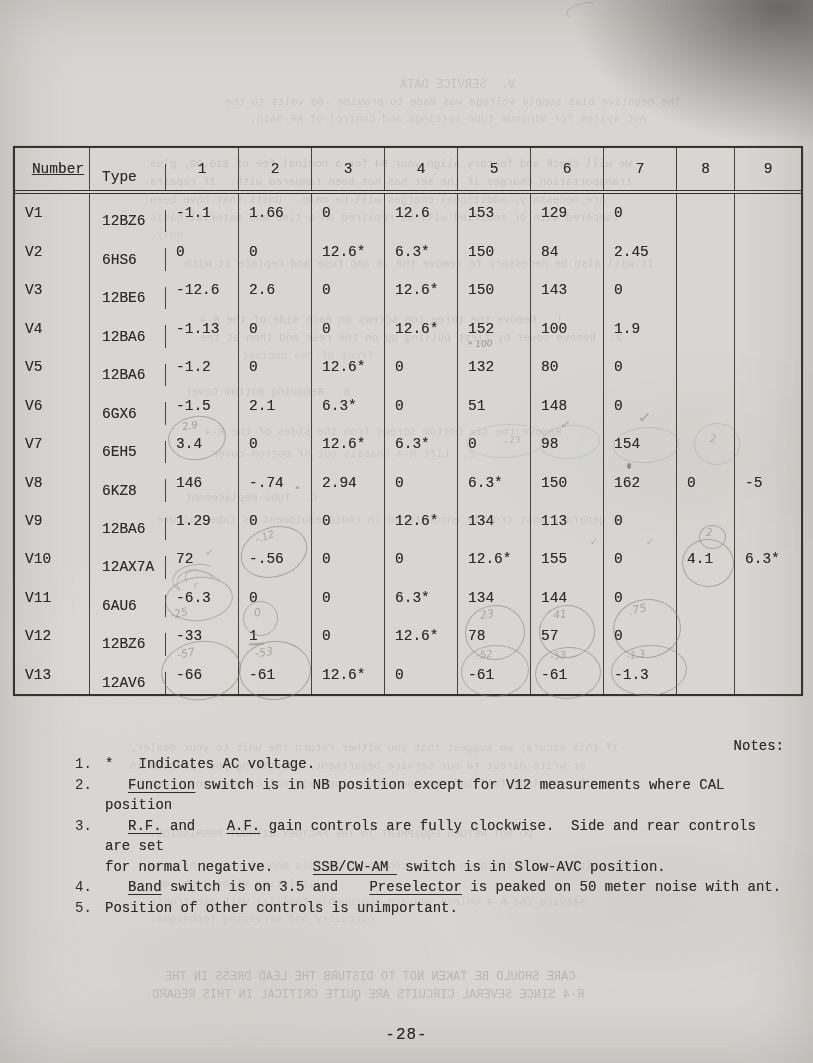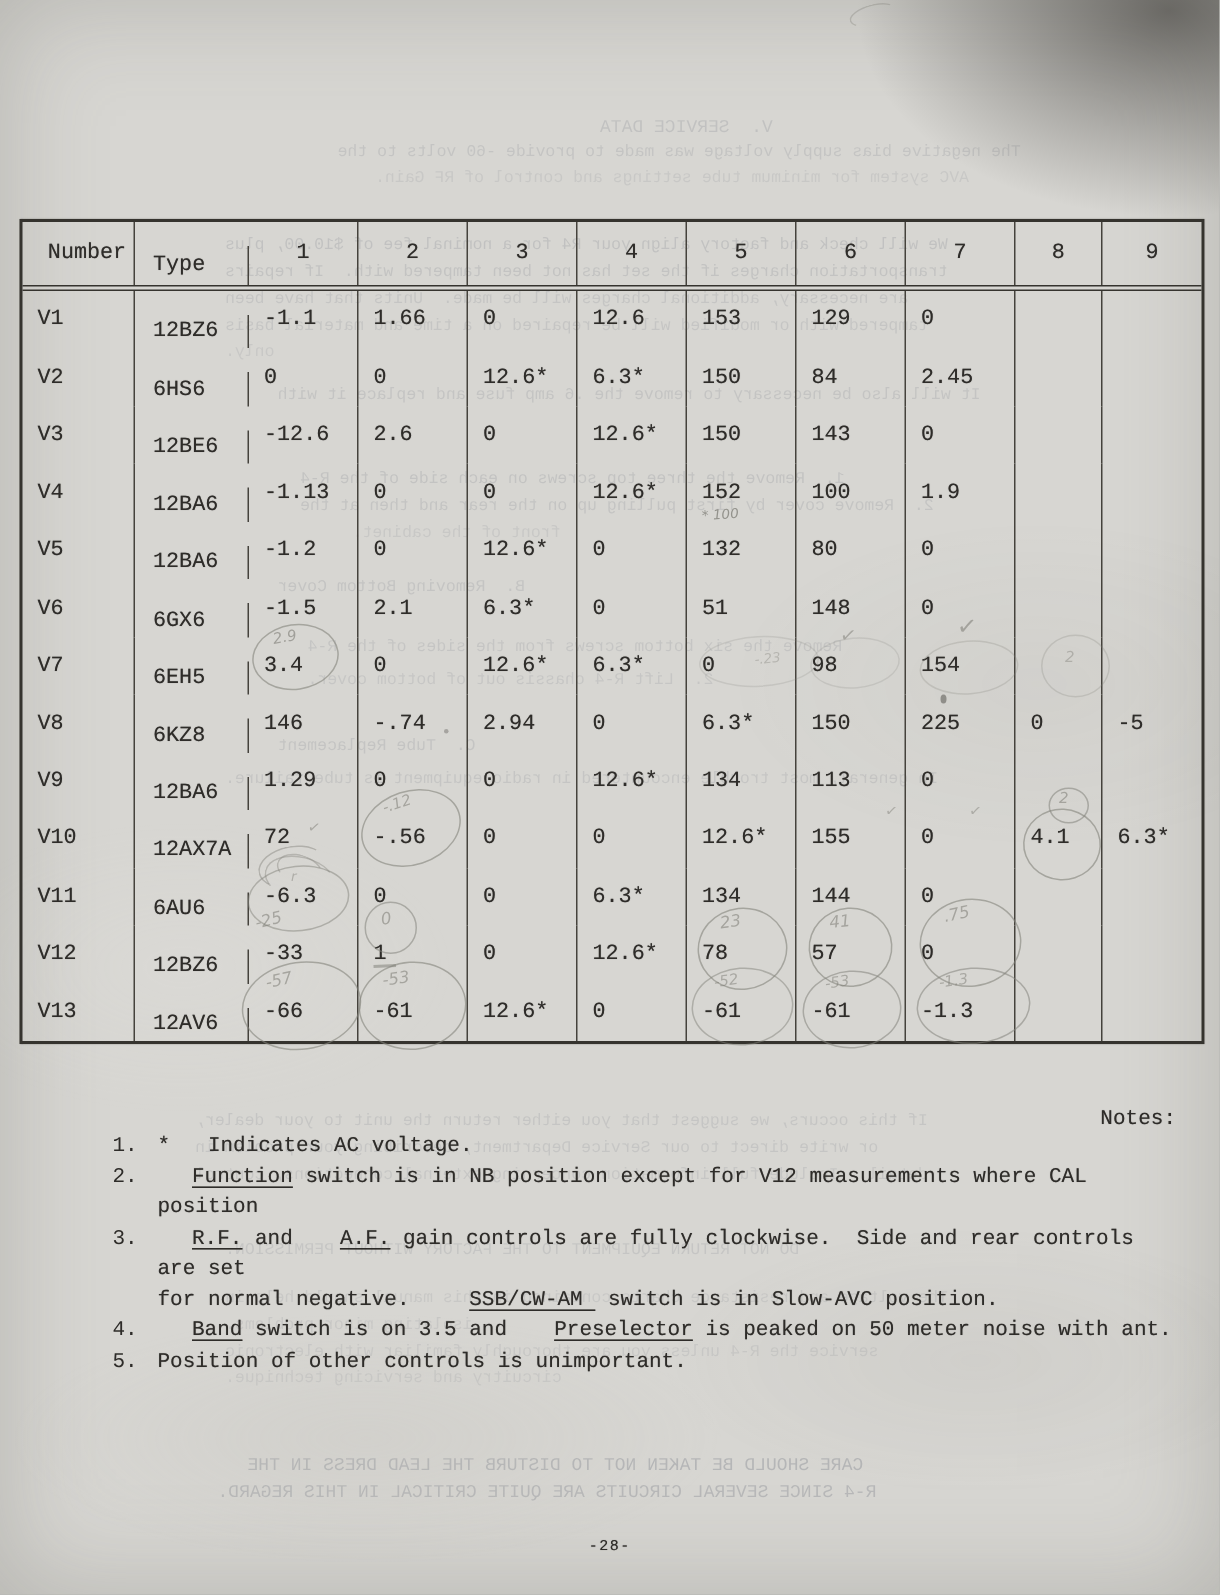--- a/index.html
+++ b/index.html
@@ -30,32 +30,32 @@
   .trow{flex:1;display:flex;}
   .tc{border-right:1px solid #45423c;display:flex;align-items:center;
     font-size:14.5px;white-space:pre;overflow:hidden;
     text-shadow:0 0 .5px rgba(20,20,18,.5);}
   .tc:last-child{border-right:none;}
   .c-num{width:75px;padding-left:10px;box-sizing:border-box;}
   .c-type{width:76px;padding-left:12px;box-sizing:border-box;margin-top:16px;}
   .c-v{width:73px;padding-left:10px;box-sizing:border-box;}
   .c-8{width:58px;padding-left:10px;box-sizing:border-box;}
   .c-9{flex:1;padding-left:10px;box-sizing:border-box;}
-  .thead .c-num{justify-content:center;padding-left:12px;}
+  .thead .c-num{justify-content:center;padding-left:12px;text-decoration:underline;}
   .thead .c-v,.thead .c-8,.thead .c-9{justify-content:center;padding-left:0;}
   
   .notes{position:absolute;left:28px;top:738px;width:756px;font-size:14px;}
   .notes-label{margin-bottom:0;text-shadow:0 0 .5px rgba(20,20,18,.5);text-align:right;}
   .note-item{display:flex;margin-left:47px;line-height:20.5px;}
   .note-num{width:30px;flex:none;}
   .note-body{flex:1;white-space:pre-wrap;}
   .note-body span{text-shadow:0 0 .5px rgba(20,20,18,.45);}
   .u{text-decoration:underline;text-underline-offset:3px;margin-left:23px;}
   .pageno{position:absolute;left:0;top:1026px;width:100%;text-align:center;
-    font-size:10px;letter-spacing:1px;text-shadow:0 0 .5px rgba(20,20,18,.5);}
+    font-size:16px;letter-spacing:1px;text-shadow:0 0 .5px rgba(20,20,18,.5);}
   
   .anno{position:absolute;inset:0;pointer-events:none;}
   .p-ellipse{position:absolute;border:1.6px solid #84837c;border-radius:50%;}
   .p-arc{position:absolute;border:1.6px solid #84837c;border-radius:50%;
     border-bottom-color:transparent;border-right-color:transparent;}
   .p-text{position:absolute;color:#7d7c75;font-family:"DejaVu Sans",sans-serif;
     font-style:italic;white-space:pre;}
   .p-check{position:absolute;color:#84837c;font-family:"DejaVu Sans",sans-serif;font-weight:bold;}
   .p-line{position:absolute;background:#84837c;}
   .speck{position:absolute;background:#4b4944;border-radius:50%;}
@@ -210,21 +210,21 @@
         </div>
         <div class="trow">
           <div class="tc c-num">V8</div>
           <div class="tc c-type">6KZ8</div>
           <div class="tc c-v">146</div>
           <div class="tc c-v">-.74</div>
           <div class="tc c-v">2.94</div>
           <div class="tc c-v">0</div>
           <div class="tc c-v">6.3*</div>
           <div class="tc c-v">150</div>
-          <div class="tc c-v">225</div>
+          <div class="tc c-v">162</div>
           <div class="tc c-8">0</div>
           <div class="tc c-9">-5</div>
         </div>
         <div class="trow">
           <div class="tc c-num">V9</div>
           <div class="tc c-type">12BA6</div>
           <div class="tc c-v">1.29</div>
           <div class="tc c-v">0</div>
           <div class="tc c-v">0</div>
           <div class="tc c-v">12.6*</div>

